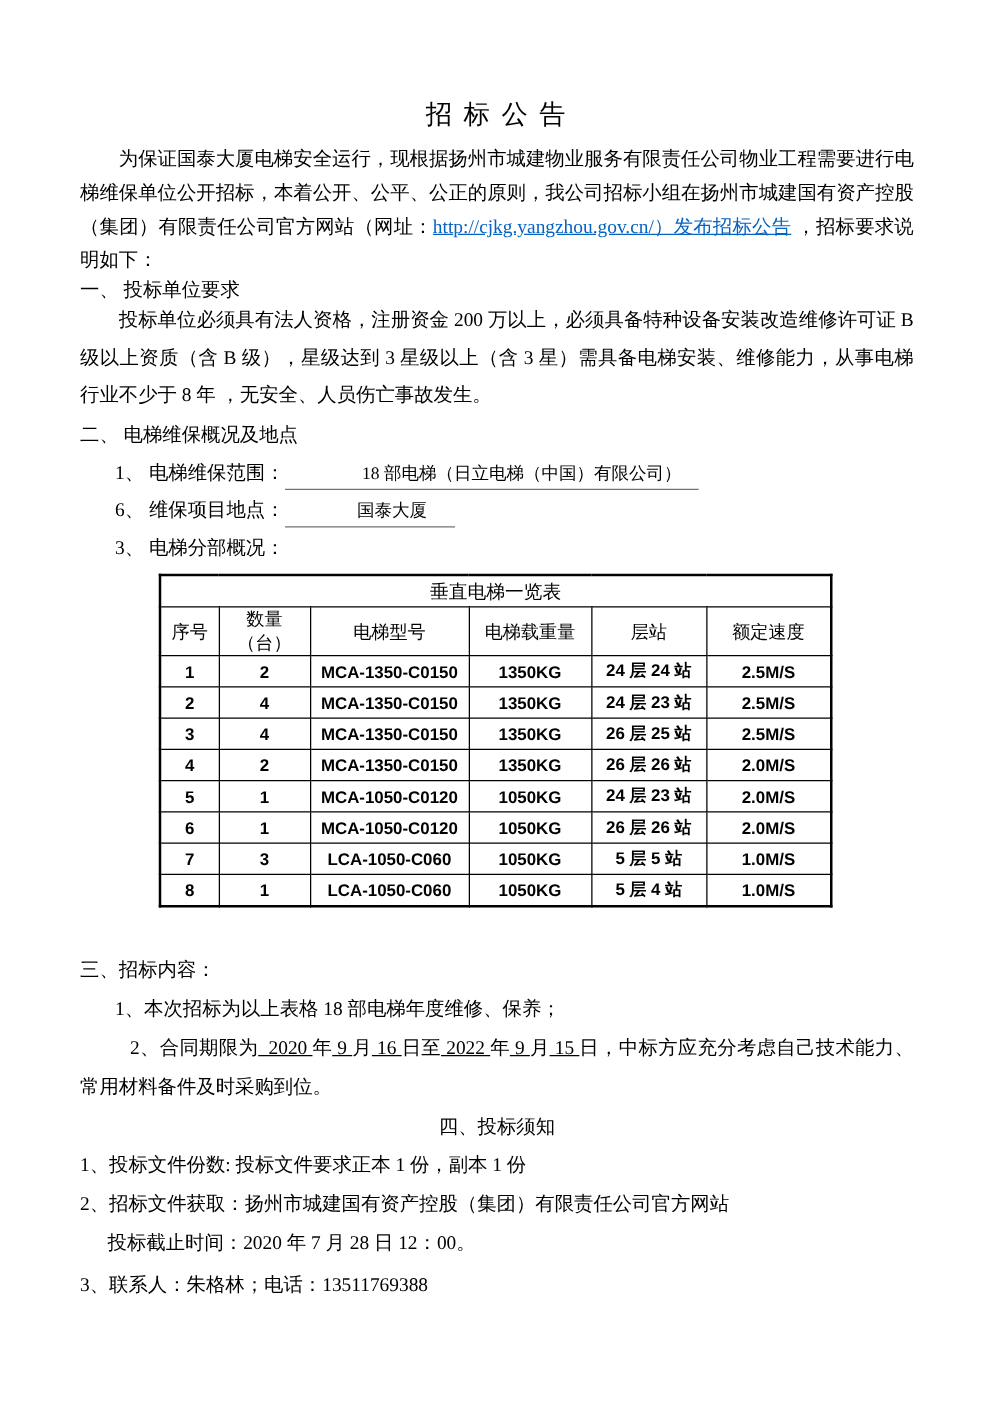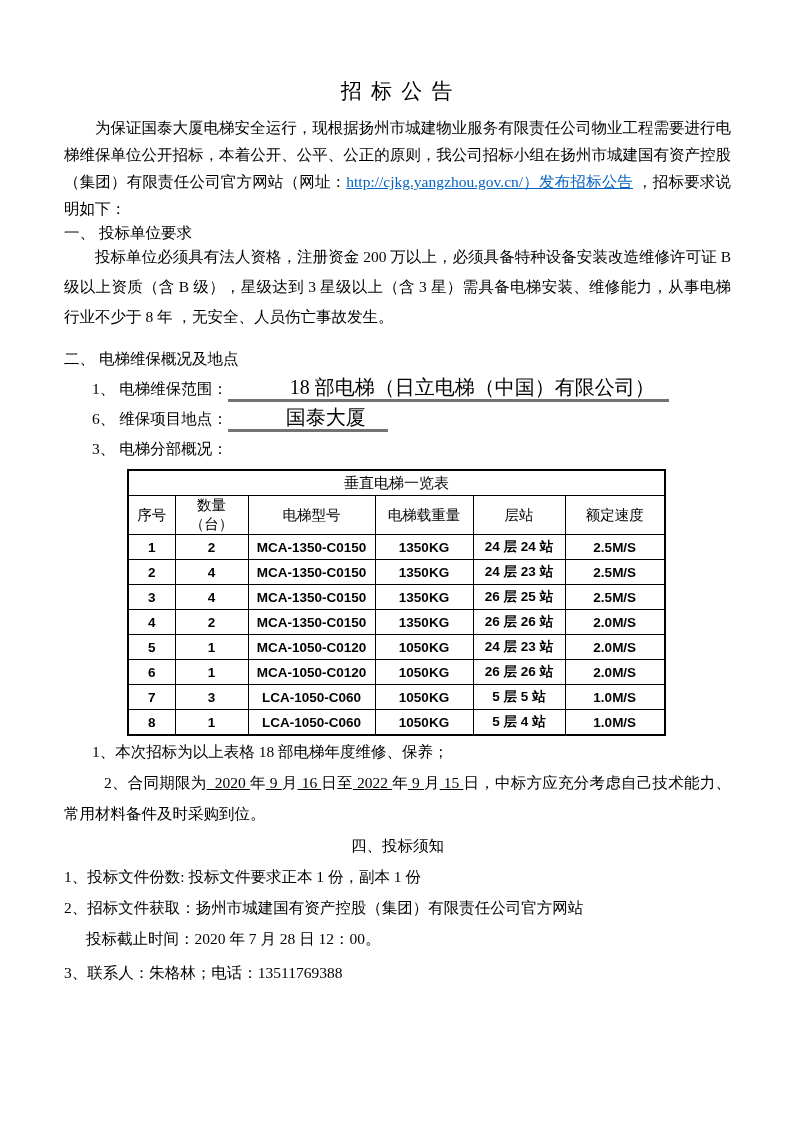--- a/index.html
+++ b/index.html
@@ -23,27 +23,27 @@
     letter-spacing: 2px;
   }
   .intro {
     margin: 0; line-height: 27px;
     text-align: justify; text-indent: 2em;
   }
   .link { color: #0563c1; text-decoration: underline; cursor: pointer; }
   .heading { margin: 0; line-height: 30px; }
   .h1 { margin-top: -4px; }
   .body-para { margin: -6px 0 0 0; line-height: 30px; text-align: justify; text-indent: 2em; }
-  .h2 { margin-top: 12px; }
+  .h2 { margin-top: 2px; }
   .item { margin: 0; line-height: 30px; text-indent: 28px; }
   .blank {
     display: inline-block;
-    border-bottom: 3px solid #737373;
+    border-bottom: 1px solid #737373;
     line-height: 21px;
-    font-size: 20px;
+    font-size: 14px;
   }
   .blank.b1 { padding: 0 14px 1px 34px; }
   .blank.b2 { padding: 0 22px 1px 30px; }
   
   .elev-table {
     border-collapse: collapse;
     table-layout: fixed;
     width: 469px;
     margin: 5px 0 0 63px;
     border: 2px solid #000;
@@ -174,20 +174,21 @@
           <td class="val">8</td>
           <td class="val">1</td>
           <td class="val">LCA-1050-C060</td>
           <td class="val">1050KG</td>
           <td class="val">5 层 4 站</td>
           <td class="val">1.0M/S</td>
         </tr>
       </tbody>
   </table>
 
+  <p class="heading h3">三、招标内容：</p>
   <p class="s3item">1、本次招标为以上表格 18 部电梯年度维修、保养；</p>
   <p class="s3item s3wrap"><span class="lead">2、合同期限为</span><span id="contract-dates"><span class="u">  2020 </span><span>年</span><span class="u"> 9 </span><span>月</span><span class="u"> 16 </span><span>日至</span><span class="u"> 2022 </span><span>年</span><span class="u"> 9 </span><span>月</span><span class="u"> 15 </span><span>日，中标方应充分考虑自己技术能力、常用材料备件及时采购到位。</span></span></p>
 
   <p class="heading h4">四、投标须知</p>
   <p class="s4item">1、投标文件份数: 投标文件要求正本 1 份，副本 1 份</p>
   <p class="s4item">2、招标文件获取：扬州市城建国有资产控股（集团）有限责任公司官方网站</p>
   <p class="s4item s4sub">投标截止时间：2020 年 7 月 28 日 12：00。</p>
   <p class="s4item s4last">3、联系人：朱格林；电话：13511769388</p>
 
 </div>

